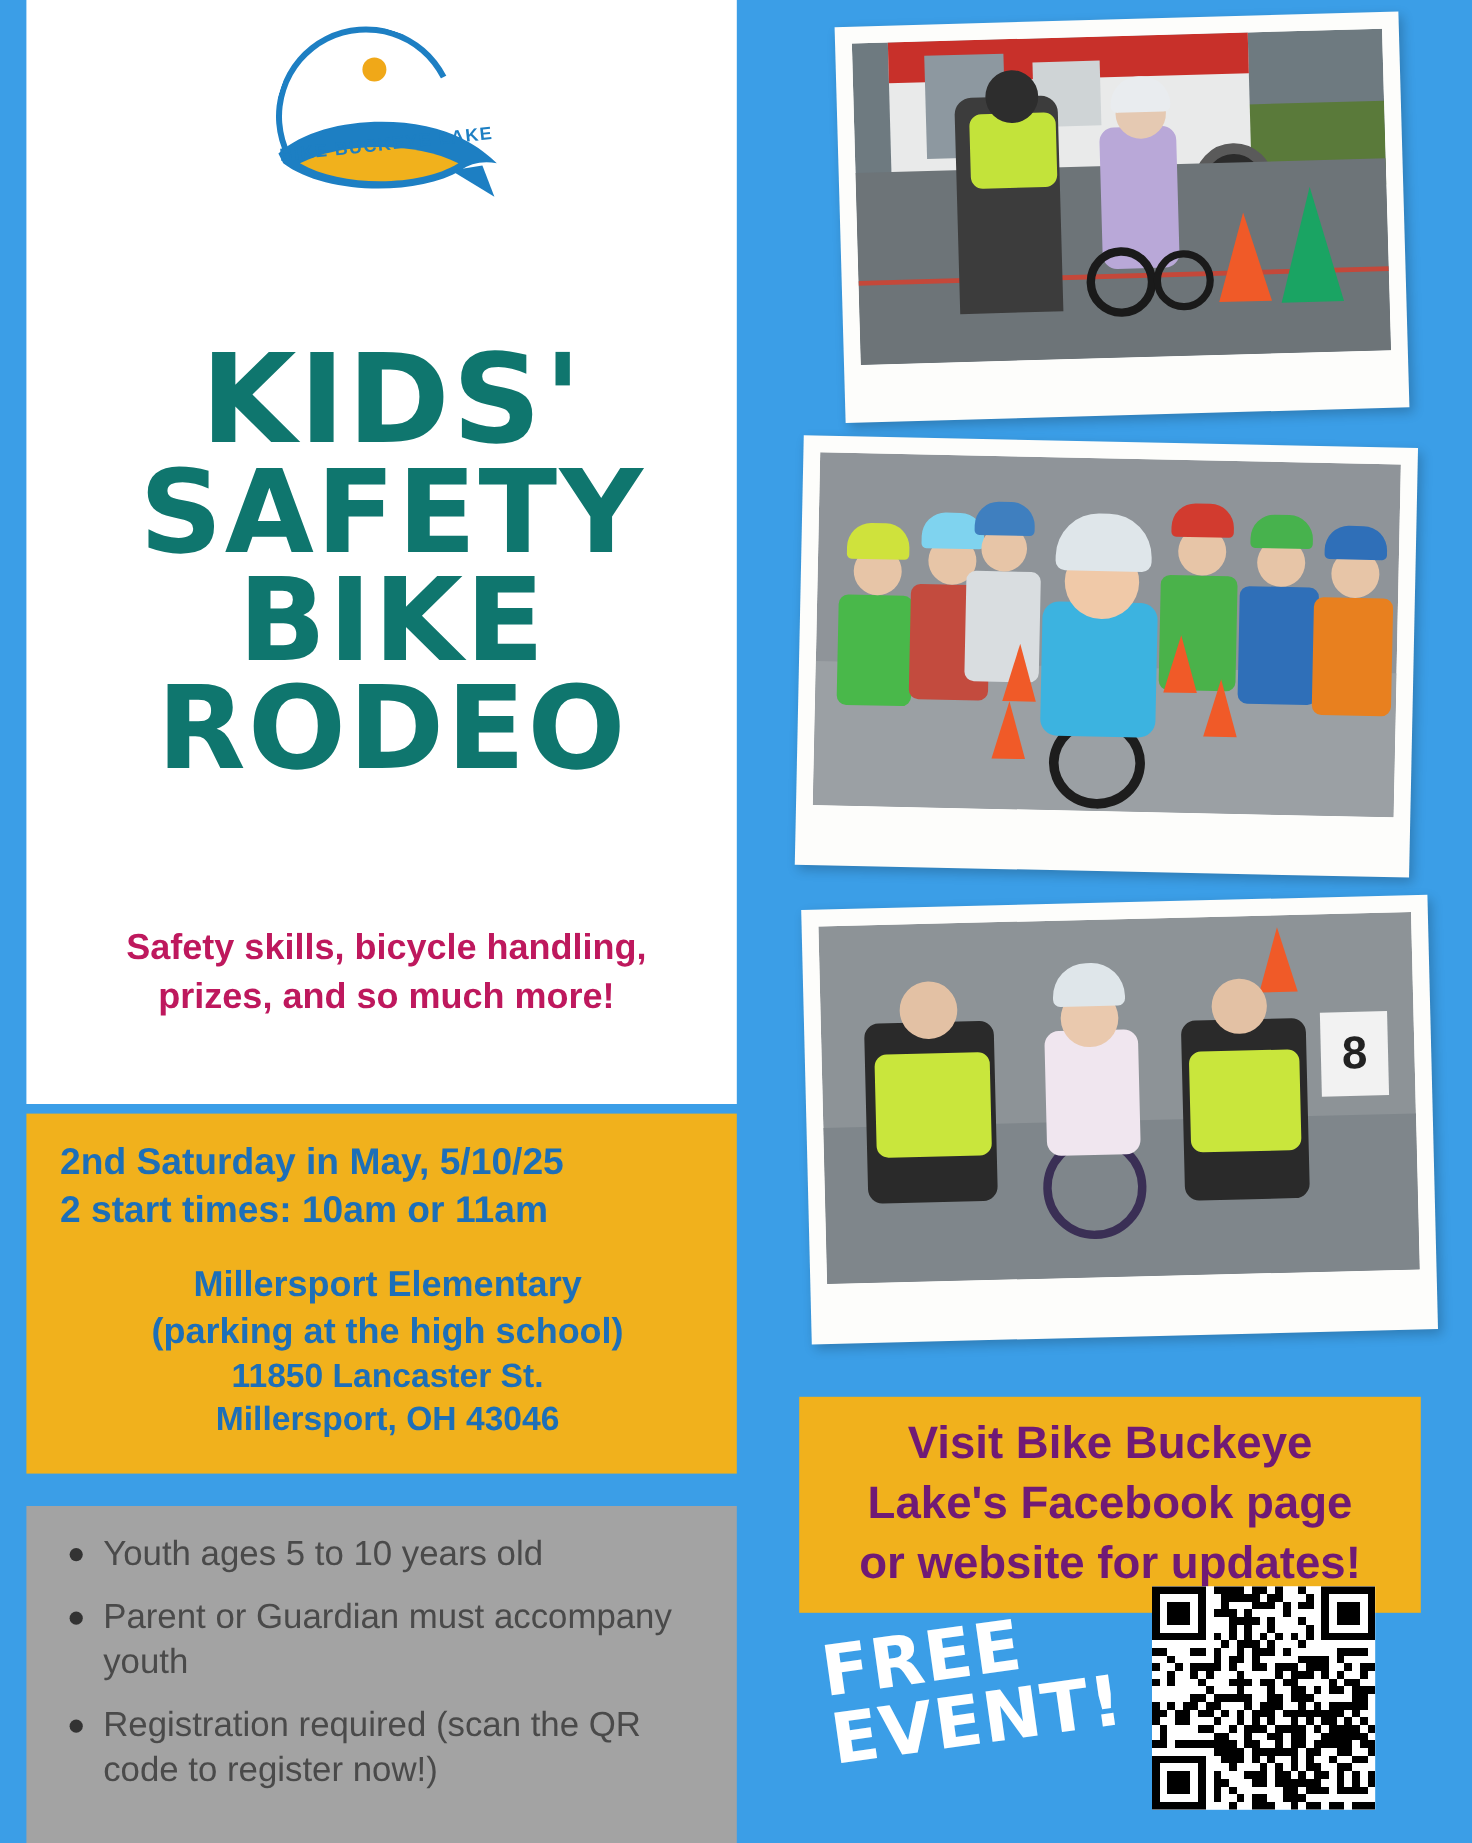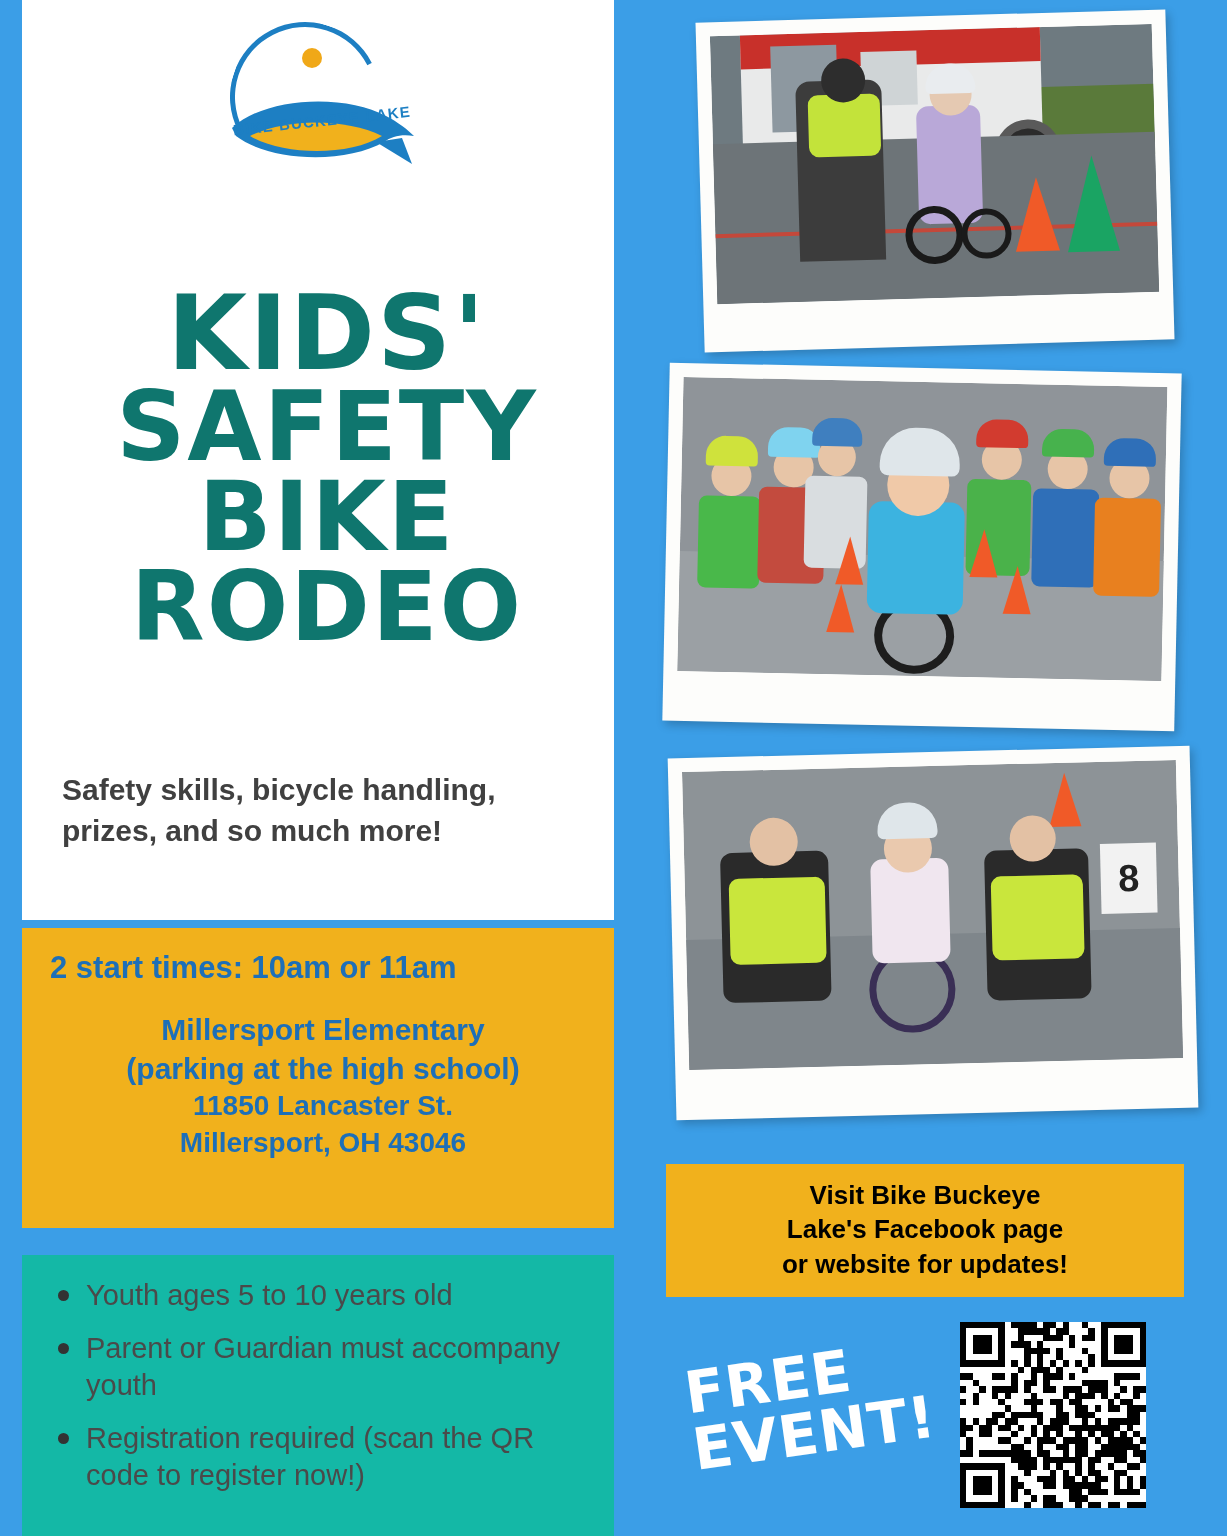--- a/index.html
+++ b/index.html
@@ -100,22 +100,22 @@
     letter-spacing: 2px;
     text-align: center;
   }
   .big-title .l2 { font-size: 96px; }
 
   .subhead {
     position: absolute;
     left: 40px;
     top: 770px;
     width: 520px;
-    text-align: left;
-    color: #404040;
+    text-align: center;
+    color: #be185d;
     font-size: 30px;
     font-weight: bold;
     line-height: 1.35;
   }
 
   
   .gold-panel {
     position: absolute;
     left: 0;
     top: 928px;
@@ -141,21 +141,21 @@
   }
   .gold-block2 .small { font-size: 28px; }
 
   
   .bullet-panel {
     position: absolute;
     left: 0;
     top: 1255px;
     width: 592px;
     height: 281px;
-    background: #14b8a6;
+    background: #a3a3a3;
     padding: 22px 18px 10px 30px;
   }
   .bullet-list { list-style: none; }
   .bullet-list li {
     position: relative;
     padding-left: 34px;
     margin-bottom: 16px;
     font-size: 29px;
     line-height: 1.28;
     color: #4a4a4a;
@@ -241,24 +241,24 @@
   .p3-sign { position:absolute; right:22px; top:82px; width:56px; height:70px; background:#f2f2f2; color:#222; font-size:38px; font-weight:bold; text-align:center; line-height:70px;}
   .p3-cone { position:absolute; right:96px; top:10px; width:0; height:0; border-left:16px solid transparent; border-right:16px solid transparent; border-bottom:54px solid #f05a28;}
 
   
   .cta-box {
     position: absolute;
     left: 666px;
     top: 1164px;
     width: 518px;
     background: #f1b11c;
-    color: #000000;
+    color: #701a75;
     padding: 14px 10px 16px 10px;
     text-align: center;
-    font-size: 26px;
+    font-size: 38px;
     font-weight: bold;
     line-height: 1.32;
   }
 
   .free-event {
     position: absolute;
     left: 688px;
     top: 1348px;
     width: 250px;
     color: #ffffff;
@@ -308,20 +308,21 @@
         <div class="l2">RODEO</div>
       </div>
 
       <div class="subhead">
         <div>Safety skills, bicycle handling,</div>
         <div>prizes, and so much more!</div>
       </div>
     </div>
 
     <div class="gold-panel">
+      <div class="gold-line1">2nd Saturday in May, 5/10/25</div>
       <div class="gold-line1">2 start times: 10am or 11am</div>
       <div class="gold-block2">
         <div>Millersport Elementary</div>
         <div>(parking at the high school)</div>
         <div class="small">11850 Lancaster St.</div>
         <div class="small">Millersport, OH 43046</div>
       </div>
     </div>
 
     <div class="bullet-panel">

